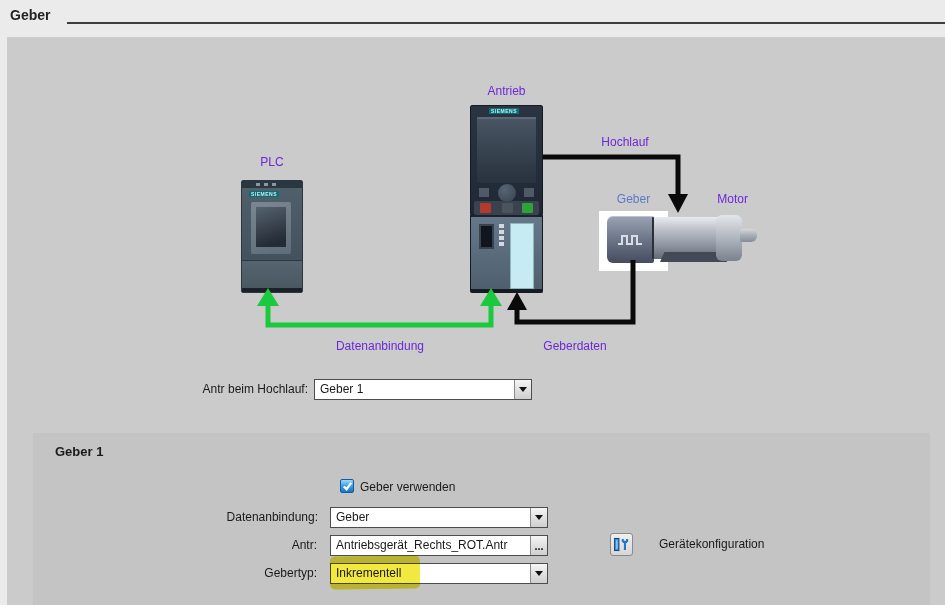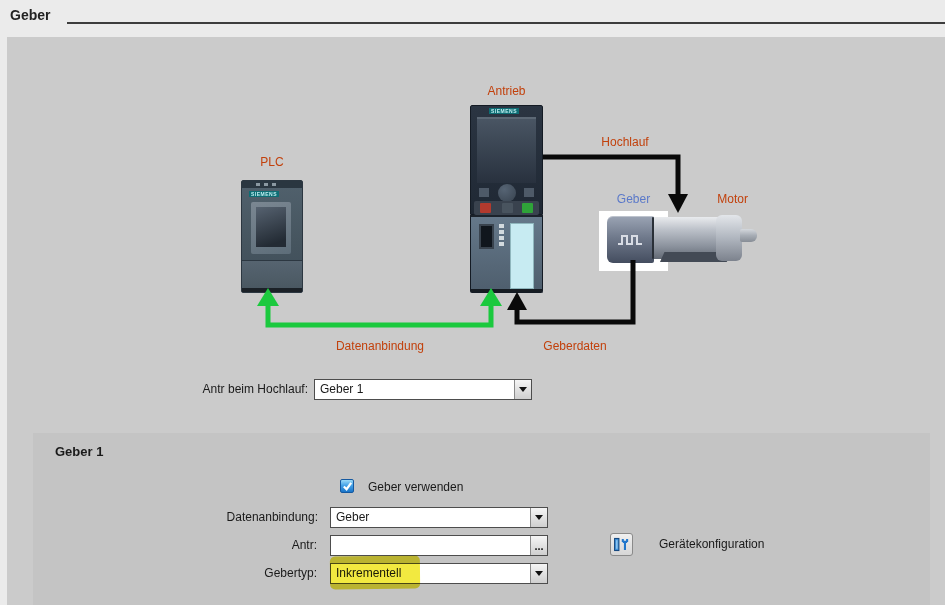--- a/index.html
+++ b/index.html
@@ -15,21 +15,21 @@
 
   
   .page-title { left:10px; top:7px; font-size:14px; font-weight:700; color:#222; }
   .title-rule { left:67px; right:0; top:22px; height:2px; background:#3d3d3d; }
 
   
   .main-panel { left:7px; top:37px; width:938px; height:568px; background:#cbcbcb; }
   .geber1-panel { left:33px; top:433px; width:897px; height:172px; background:#c4c4c4; }
 
   
-  .dlabel { font-size:12px; color:#c2410c; text-align:center; }
+  .dlabel { font-size:12px; color:#6d28d9; text-align:center; }
   .dlabel.blue { color:#5b79c9; }
 
   
   .plc-body { left:241px; top:180px; width:62px; height:113px;
     background:linear-gradient(180deg,#51616d 0%,#46555f 55%,#3e4c58 100%);
     border:1px solid #2c3741; border-radius:2px; }
   .plc-topstrip { position:absolute; left:0; top:0; right:0; height:7px; background:#2a3640;
     display:flex; gap:4px; align-items:center; padding-left:14px; }
   .plc-topstrip i { width:4px; height:3px; background:#8b98a1; display:block; }
   .brand-teal { position:absolute; font-size:5px; letter-spacing:.5px; color:#19b5b9; font-weight:700; }
@@ -213,32 +213,33 @@
 </div>
 
 <div class="abs geber1-panel"></div>
 <div class="abs section-title" style="left:55px;top:444px;">Geber 1</div>
 
 <div class="abs checkbox checked" style="left:340px;top:479px;">
   <svg width="11" height="11" viewBox="0 0 12 12">
     <path d="M2 6 l3 3 l5 -7" stroke="#ffffff" stroke-width="2.4" fill="none"></path>
   </svg>
 </div>
-<div class="abs cb-label" style="left:360px;top:479px;margin-left:8px;">Geber verwenden</div>
+<div class="abs cb-label" style="left:360px;top:479px;">Geber verwenden</div>
 
 <div class="abs flabel" style="left:168px;top:507px;width:150px;">Datenanbindung:</div>
 <div class="abs field" style="left:330px;top:507px;width:218px;">
   <span>Geber</span>
   <span class="btn">
     <span class="tri-down"></span>
   </span>
 </div>
 
 <div class="abs flabel" style="left:167px;top:535px;width:150px;">Antr:</div>
 <div class="abs field" style="left:330px;top:535px;width:218px;">
+  <span>Antriebsgerät_Rechts_ROT.Antr</span>
   <span class="btn">
     <span class="dots-label">...</span>
   </span>
 </div>
 
 <div class="abs flabel" style="left:167px;top:563px;width:150px;">Gebertyp:</div>
 <div class="abs field" style="left:330px;top:563px;width:218px;">
   <span>Inkrementell</span>
   <span class="btn">
     <span class="tri-down"></span>

